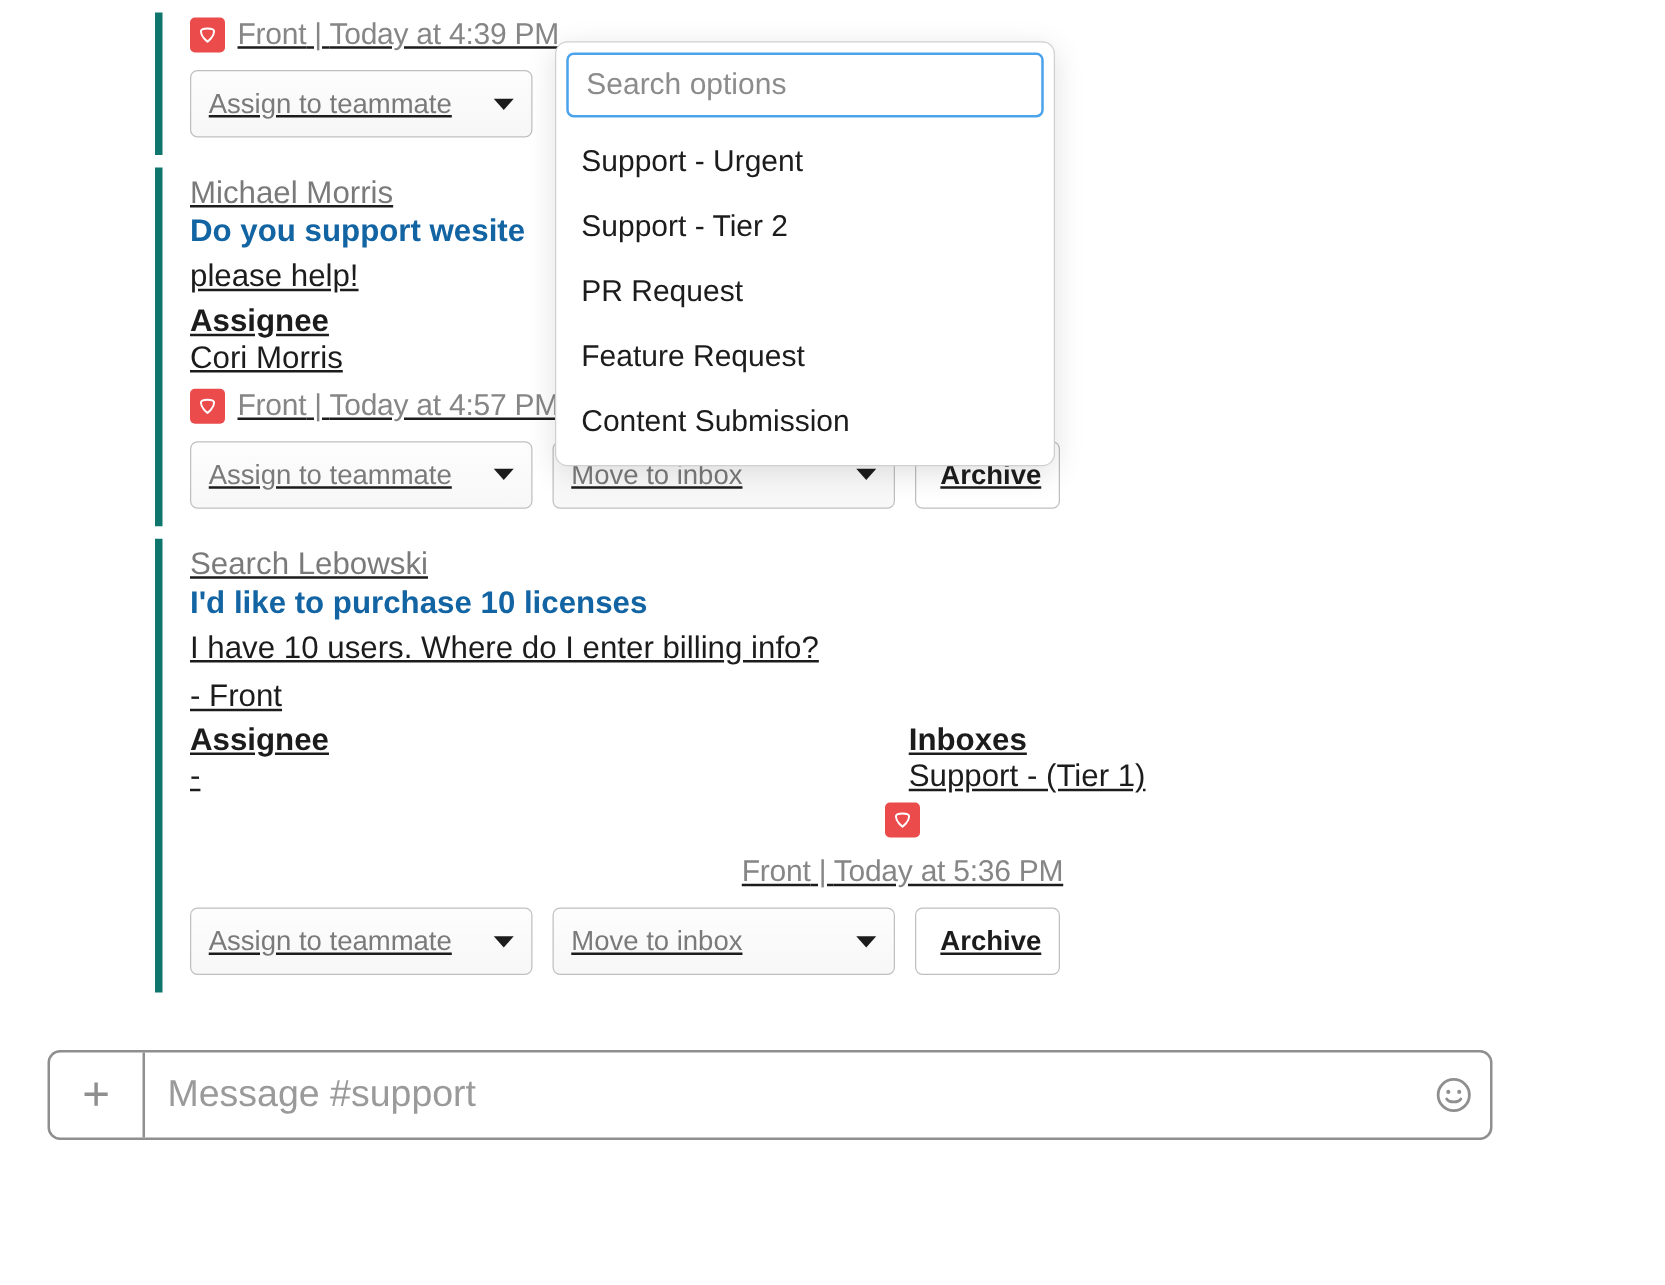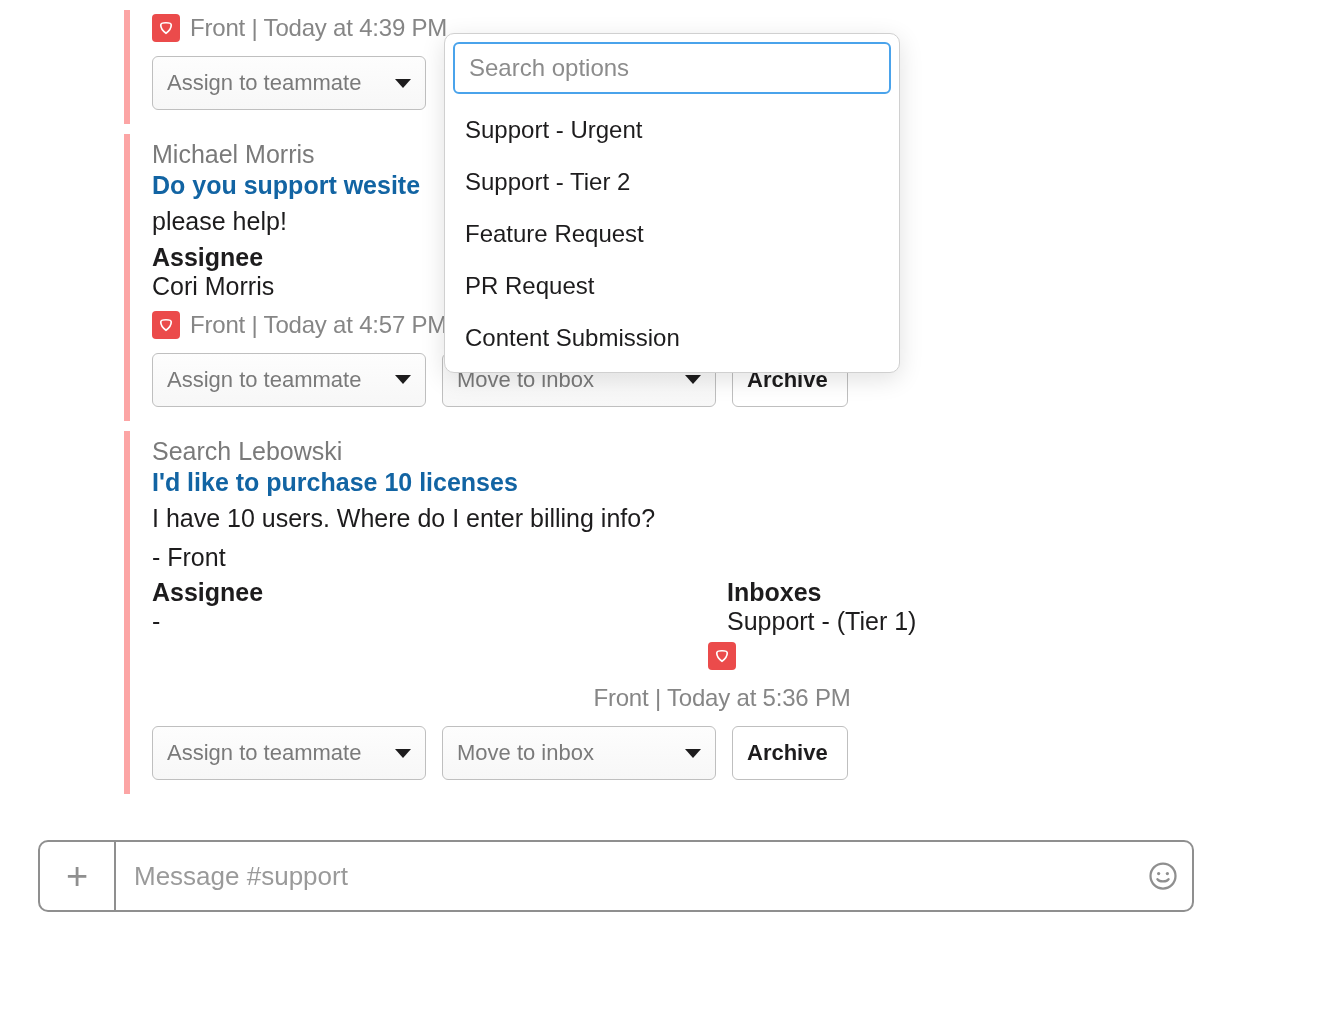--- a/index.html
+++ b/index.html
@@ -12,24 +12,25 @@
     background: #fff;
     position: relative;
   }
   .messages {
     position: absolute;
     left: 124px;
     top: 0;
     right: 40px;
   }
   .msg {
-    border-left: 6px solid #fca5a5;
+    border-left: 6px solid #0f766e;
     padding: 6px 0 14px 22px;
     margin-bottom: 10px;
     position: relative;
+    text-decoration: underline;
   }
   .msg-header {
     display: flex;
     align-items: center;
     gap: 10px;
     margin-top: 4px;
   }
   .front-icon {
     width: 28px;
     height: 28px;
@@ -97,34 +98,34 @@
   }
   .btn.select-btn {
     min-width: 274px;
     color: #7a7a7a;
     background: linear-gradient(#fdfdfd,#f7f7f7);
   }
   .btn.archive {
     min-width: 116px;
     font-weight: 700;
     color: #1d1c1d;
-    justify-content: flex-start;
+    justify-content: flex-end;
   }
   .caret {
     width: 0; height: 0;
     border-left: 8px solid transparent;
     border-right: 8px solid transparent;
     border-top: 9px solid #1d1c1d;
     margin-left: 18px;
   }
   .dropdown {
     position: absolute;
     left: 444px;
     top: 33px;
-    width: 456px;
+    width: 400px;
     background: #fff;
     border: 1px solid #d0d0d0;
     border-radius: 10px;
     box-shadow: 0 6px 24px rgba(0,0,0,0.12);
     padding: 6px;
     z-index: 50;
   }
   .dropdown .search-wrap {
     padding: 2px;
   }
@@ -184,21 +185,21 @@
   .composer .input-wrap {
     flex: 1;
     display: flex;
     align-items: center;
     padding: 0 18px;
   }
   .composer input.msg-input {
     border: none;
     outline: none;
     width: 100%;
-    font-size: 26px;
+    font-size: 30px;
     color: #1d1c1d;
   }
   .composer input.msg-input::placeholder { color: #9a9a9a; }
   .composer .emoji {
     width: 58px;
     display: flex;
     align-items: center;
     justify-content: center;
     font-size: 30px;
     color: #8f8f8f;
@@ -305,22 +306,22 @@
 
 </div>
 
 <div class="dropdown">
   <div class="search-wrap">
     <input class="search" type="text" placeholder="Search options" style="">
   </div>
   <div class="option-list">
     <div class="option">Support - Urgent</div>
     <div class="option">Support - Tier 2</div>
+    <div class="option">PR Request</div>
     <div class="option">Feature Request</div>
-    <div class="option">PR Request</div>
     <div class="option">Content Submission</div>
   </div>
 </div>
 
 <div class="composer">
   <div class="plus">
     <span>+</span>
   </div>
   <div class="input-wrap">
     <input class="msg-input" type="text" placeholder="Message #support" style="">

